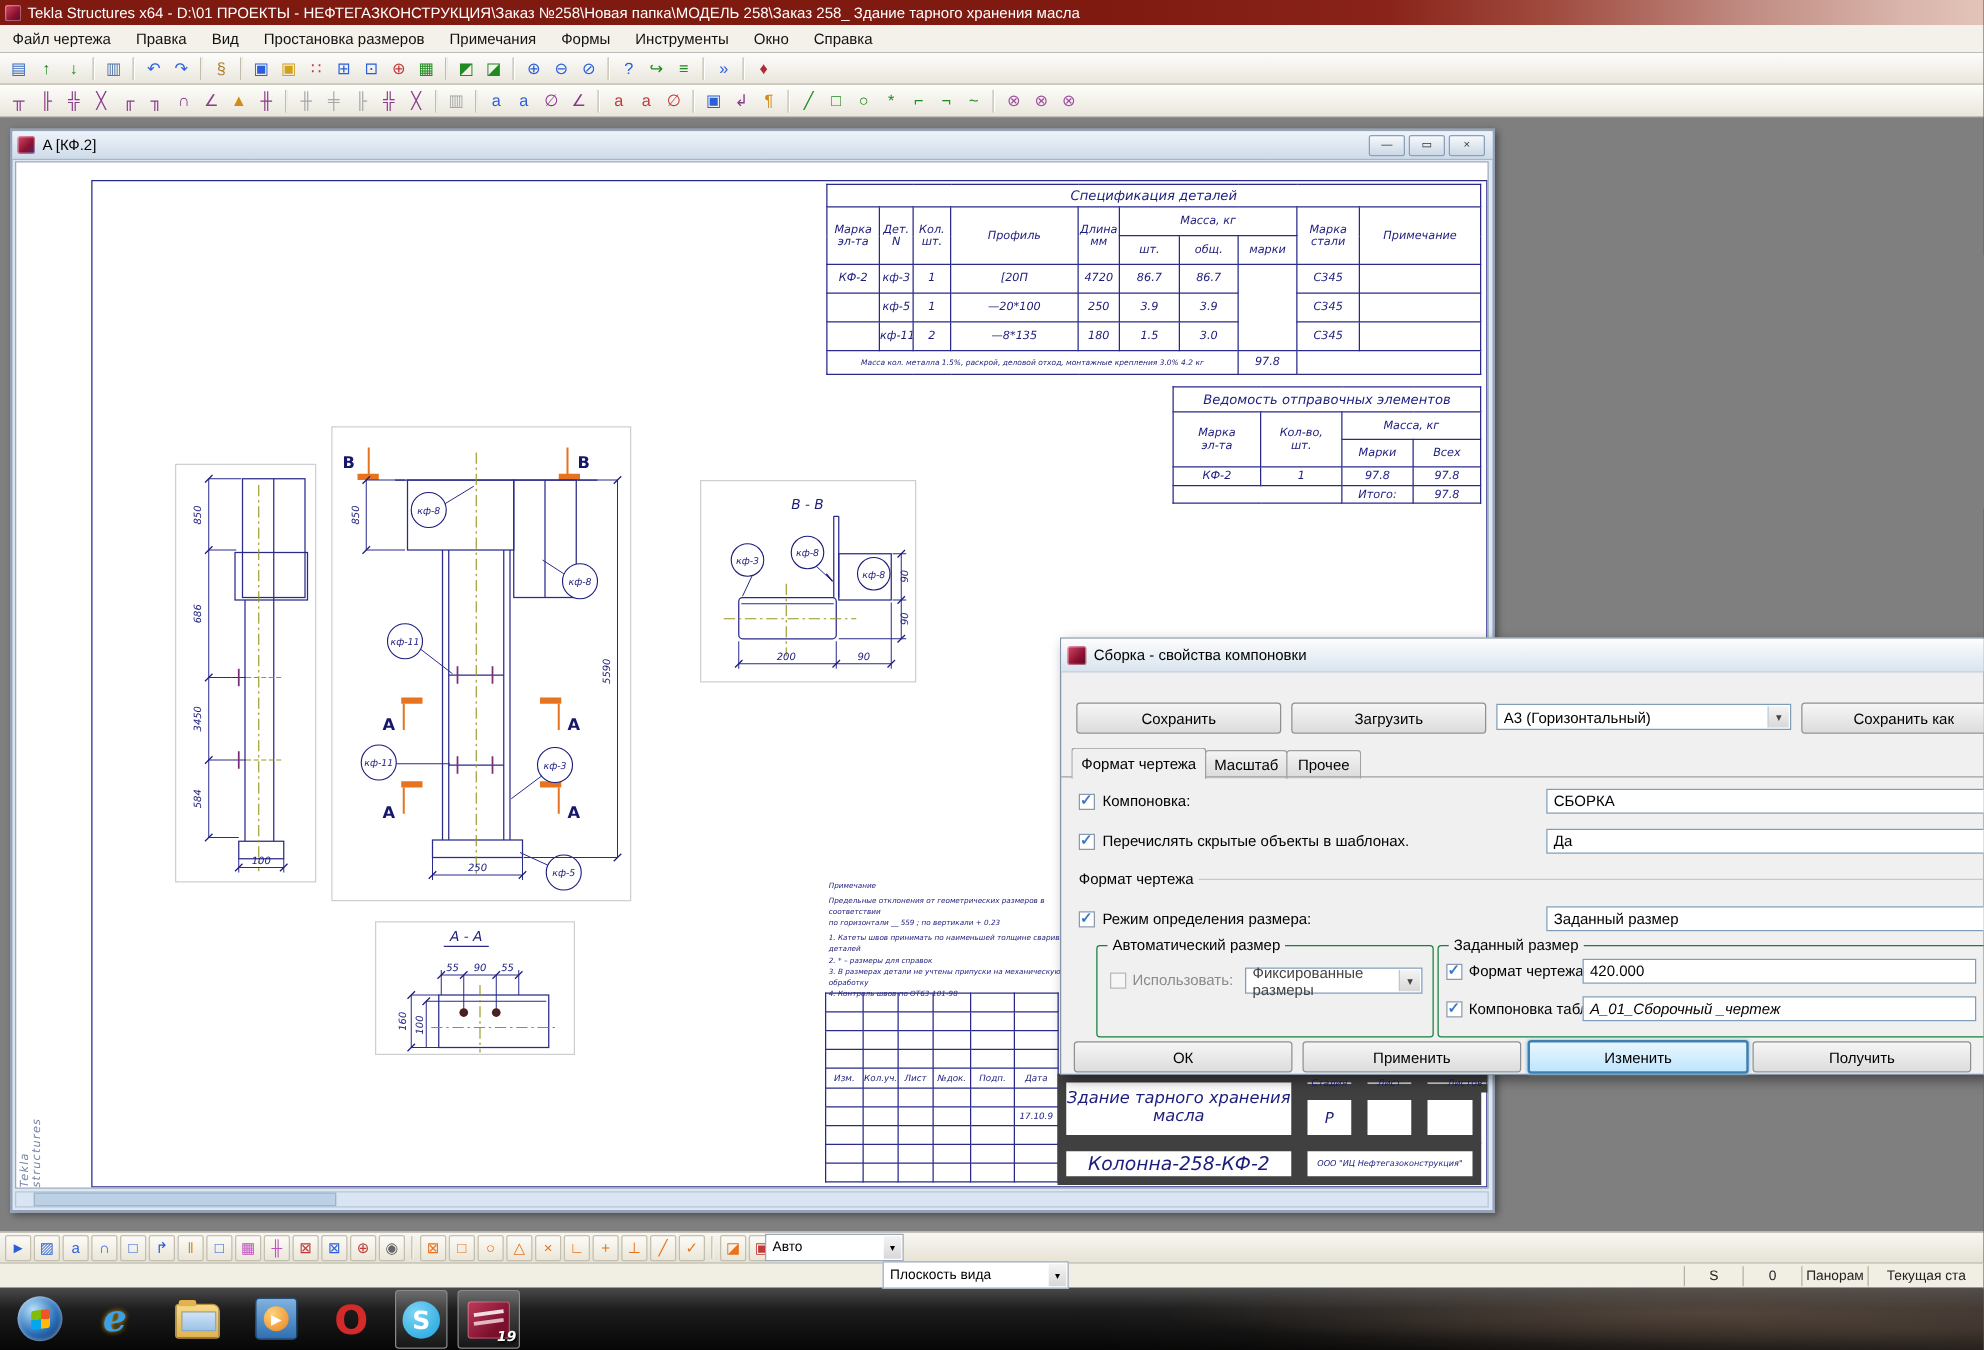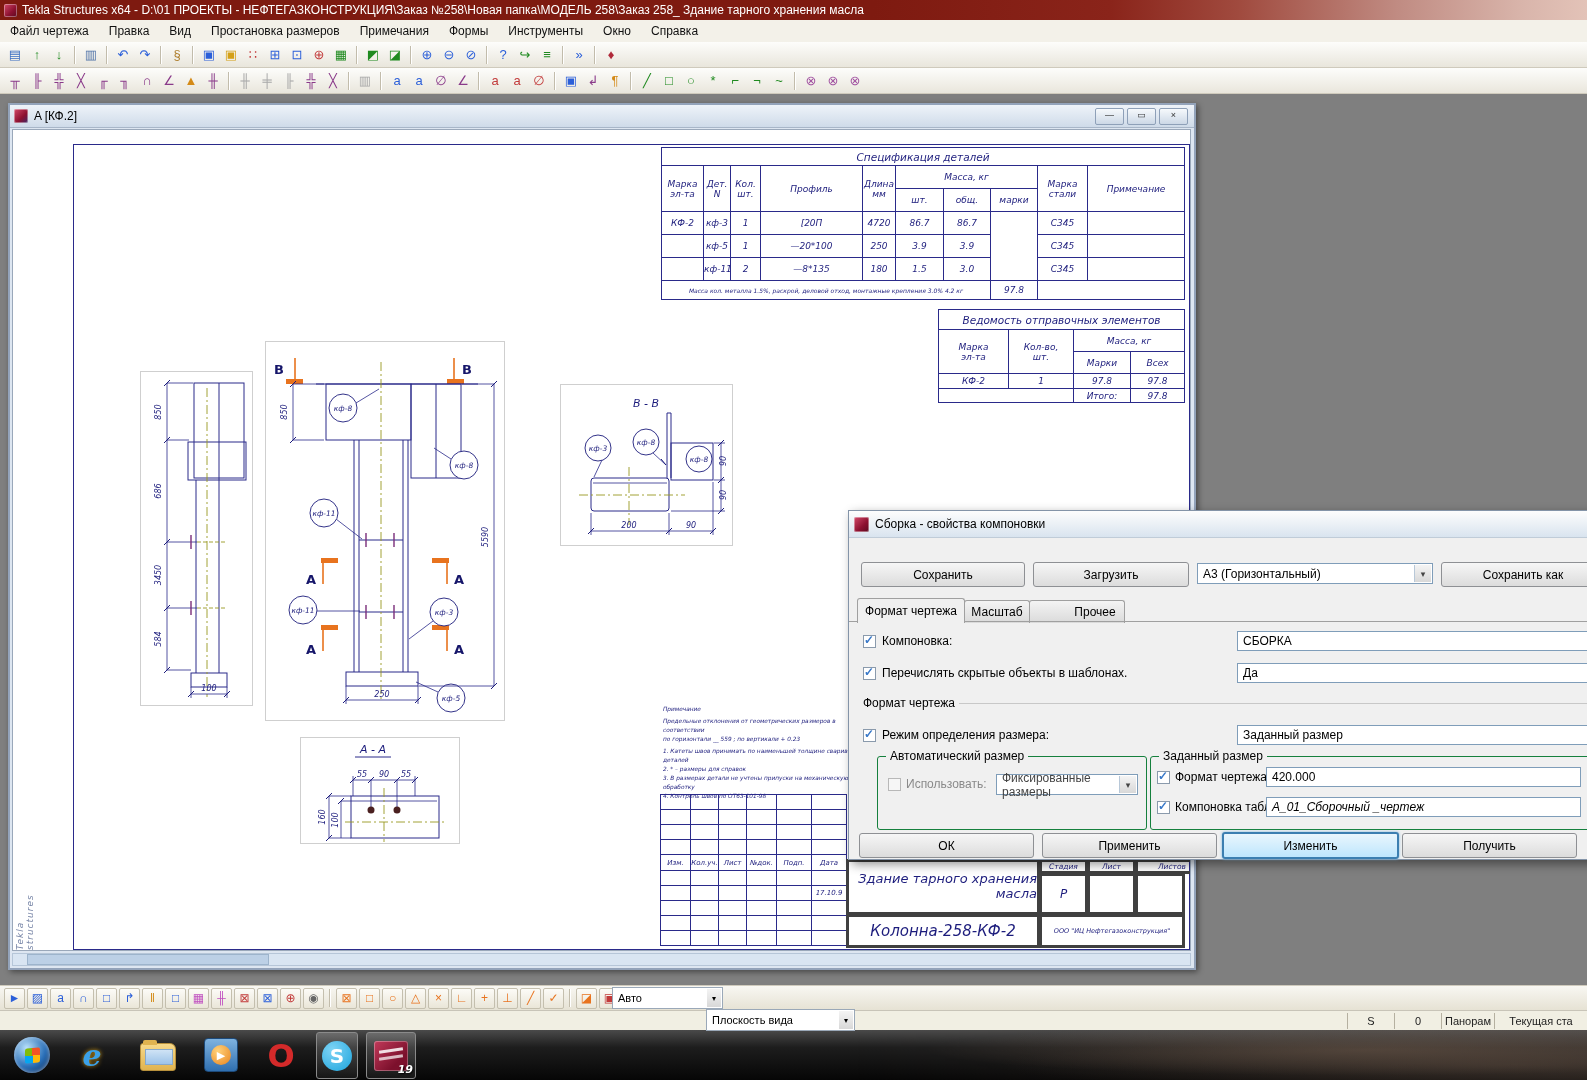--- a/index.html
+++ b/index.html
@@ -59,23 +59,23 @@
   .orl{stroke:#e8731e;stroke-width:1.6;fill:none;}
   .pu{stroke:#7a2d7a;stroke-width:1.4;fill:none;}
   .tk{stroke:#1c1c7c;stroke-width:1;fill:none;}
   .cadt{fill:#1c1c7c;font:italic 8px "DejaVu Sans",sans-serif;}
   .cadt.big{font-size:11px;}
   .sct{fill:#16166a;font:bold 13px "DejaVu Sans",sans-serif;}
   .bal{fill:#fff;stroke:#1c1c7c;stroke-width:0.9;}
   .balt{fill:#1c1c7c;font:italic 7.5px "DejaVu Sans",sans-serif;text-anchor:middle;}
   .dimt{fill:#1c1c7c;font:italic 8px "DejaVu Sans",sans-serif;text-anchor:middle;}
   .notes{font:italic 5.8px "DejaVu Sans",sans-serif;color:#1c1c7c;line-height:1.55;}
-  .tbcell{position:absolute;border:3px solid #404040;color:#1c1c7c;font-style:italic;
+  .tbcell{position:absolute;border:7px solid #404040;color:#1c1c7c;font-style:italic;
     font-family:"DejaVu Sans",sans-serif;display:flex;align-items:center;justify-content:center;
-    text-align:right;box-sizing:border-box;}
+    text-align:center;box-sizing:border-box;}
   #vlabel{left:2px;top:752px;writing-mode:vertical-rl;transform:rotate(180deg);
     font-size:9px;color:#7684a6;letter-spacing:1px;}
 
   
   #dialog{left:848px;top:510px;width:746px;height:348px;background:#f0f0f0;
     border:1px solid #8494a8;box-shadow:4px 4px 10px rgba(0,0,0,.45);font-size:12px;z-index:60;}
   .dlg-title{position:absolute;left:0;top:0;right:0;height:26px;
     background:linear-gradient(#fdfdfd,#d9e4ef);border-bottom:1px solid #c0ccd8;
     display:flex;align-items:center;color:#000;}
   .dlg-title .app-ico{width:15px;height:15px;margin:0 6px 0 5px;border-radius:2px;
@@ -690,21 +690,21 @@
     <div class="btn" style="left:12px;top:51px;width:162px;">Сохранить</div>
     <div class="btn" style="left:184px;top:51px;width:154px;">Загрузить</div>
     <div class="combo" style="left:348px;top:52px;width:236px;">
       <span>A3 (Горизонтальный)</span>
       <span class="arr">▾</span>
     </div>
     <div class="btn" style="left:592px;top:51px;width:162px;">Сохранить как</div>
 
     <div class="tab active" style="left:8px;width:106px;">Формат чертежа</div>
     <div class="tab" style="left:115px;width:64px;">Масштаб</div>
-    <div class="tab" style="left:180px;width:58px;padding-left:36px;">Прочее</div>
+    <div class="tab" style="left:180px;width:58px;">Прочее</div>
     <div class="tabline"></div>
 
     <div class="cb checked" style="left:14px;top:124px;"></div>
     <div class="dlbl" style="left:33px;top:123px;">Компоновка:</div>
     <div class="field" style="left:388px;top:120px;width:352px;">СБОРКА</div>
 
     <div class="cb checked" style="left:14px;top:156px;"></div>
     <div class="dlbl" style="left:33px;top:155px;">Перечислять скрытые объекты в шаблонах.</div>
     <div class="field" style="left:388px;top:152px;width:352px;">Да</div>
 

